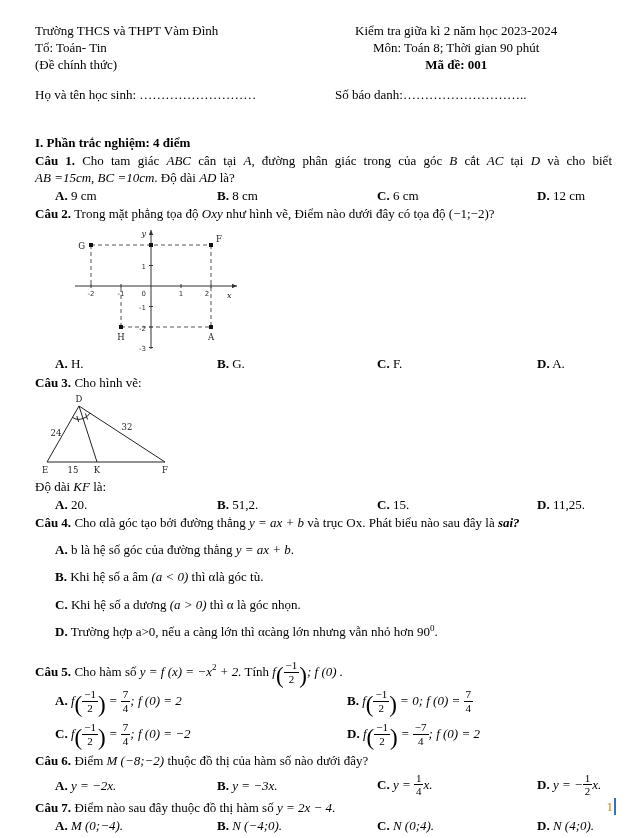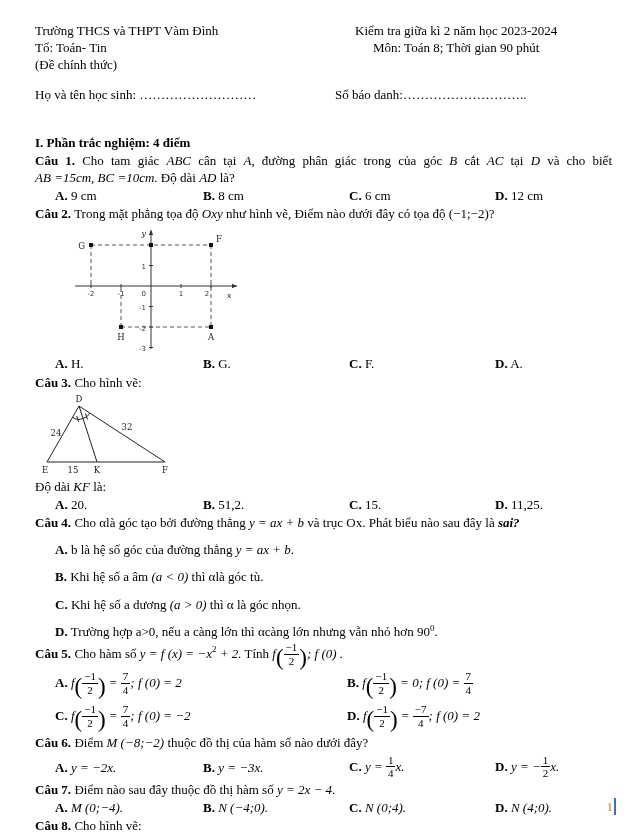--- a/index.html
+++ b/index.html
@@ -14,21 +14,21 @@
   .hdr .hr{width:54%;text-align:center;}
   .b{font-weight:bold;}
   .bi{font-weight:bold;font-style:italic;}
   .stu{display:flex;margin-top:13px;}
   .stu .sn{width:52%;}
   .sec{font-weight:bold;margin-top:30px;}
   .q{margin-top:1px;}
   .ql{font-weight:bold;font-family:Liberation Serif, serif;}
   i.m{}
   .j{text-align:justify;text-align-last:justify;}
-  .opts4{display:grid;grid-template-columns:148px 146px 146px 1fr;padding-left:20px;margin:1px 0;}
+  .opts4{display:grid;grid-template-columns:148px 146px 146px 1fr;padding-left:20px;margin:1px 0;gap:14px;}
   .opts2{display:grid;grid-template-columns:292px 1fr;padding-left:20px;align-items:center;}
   .opts2 > div{padding:4px 0;}
   .optline{padding-left:20px;margin-top:10px;}
   .frac{display:inline-block;vertical-align:-0.62em;text-align:center;line-height:1.05;font-size:11px;}
   .frac .num{display:block;border-bottom:1px solid #000;padding:0 2px 0;}
   .frac .den{display:block;padding-top:1px;}
   .bp{font-size:23px;line-height:0;vertical-align:-0.32em;}
   sup{font-size:9px;}
   .fig{margin:3px 0 2px 4px;}
   svg{display:block;}
@@ -44,20 +44,21 @@
 
   <div class="hdr">
     <div class="hl">
       <div>Trường THCS và THPT Vàm Đình</div>
       <div>Tổ: Toán- Tin</div>
       <div>(Đề chính thức)</div>
     </div>
     <div class="hr">
       <div>Kiểm tra giữa kì 2 năm học 2023-2024</div>
       <div>Môn: Toán 8; Thời gian 90 phút</div>
+      <div class="b">Mã đề: 001</div>
     </div>
   </div>
 
   <div class="stu">
     <span class="sn">Họ và tên học sinh: ………………………</span>
     <span>Số báo danh:………………………..</span>
   </div>
 
   <div class="sec">I. Phần trắc nghiệm: 4 điểm</div>
 
@@ -167,21 +168,21 @@
   </div>
 
   <div class="q">
     <div><span class="ql">Câu 4.</span> <span>Cho αlà góc tạo bởi đường thẳng </span><i class="m">y = ax + b</i><span> và trục Ox. Phát biểu nào sau đây là </span><span class="bi">sai?</span></div>
     <div class="optline"><span class="b">A.</span> <span>b là hệ số góc của đường thẳng </span><i class="m">y = ax + b</i><span>.</span></div>
     <div class="optline"><span class="b">B.</span> <span>Khi hệ số a âm </span><i class="m">(a &lt; 0)</i><span> thì αlà góc tù.</span></div>
     <div class="optline"><span class="b">C.</span> <span>Khi hệ số a dương </span><i class="m">(a &gt; 0)</i><span> thì α là góc nhọn.</span></div>
     <div class="optline"><span class="b">D.</span> <span>Trường hợp a&gt;0, nếu a càng lớn thì αcàng lớn nhưng vẫn nhỏ hơn </span><span>90</span><sup>0</sup><span>.</span></div>
   </div>
 
-  <div class="q" style="margin-top:2px;">
+  <div class="q" style="margin-top:20px;">
     <div><span class="ql">Câu 5.</span> <span>Cho hàm số </span><i class="m">y = f (x) = −x</i><sup>2</sup><i class="m"> + 2.</i><span> Tính </span><i class="m">f</i><span class="bp">(</span><span class="frac"><span class="num">−1</span><span class="den">2</span></span><span class="bp">)</span><i class="m">; f (0) .</i></div>
     <div class="opts2">
       <div><span class="b">A.</span> <i class="m">f</i><span class="bp">(</span><span class="frac"><span class="num">−1</span><span class="den">2</span></span><span class="bp">)</span><i class="m"> = </i><span class="frac"><span class="num">7</span><span class="den">4</span></span><i class="m">; f (0) = 2</i></div>
       <div><span class="b">B.</span> <i class="m">f</i><span class="bp">(</span><span class="frac"><span class="num">−1</span><span class="den">2</span></span><span class="bp">)</span><i class="m"> = 0; f (0) = </i><span class="frac"><span class="num">7</span><span class="den">4</span></span><i class="m"></i></div>
     </div>
     <div class="opts2">
       <div><span class="b">C.</span> <i class="m">f</i><span class="bp">(</span><span class="frac"><span class="num">−1</span><span class="den">2</span></span><span class="bp">)</span><i class="m"> = </i><span class="frac"><span class="num">7</span><span class="den">4</span></span><i class="m">; f (0) = −2</i></div>
       <div><span class="b">D.</span> <i class="m">f</i><span class="bp">(</span><span class="frac"><span class="num">−1</span><span class="den">2</span></span><span class="bp">)</span><i class="m"> = </i><span class="frac"><span class="num">−7</span><span class="den">4</span></span><i class="m">; f (0) = 2</i></div>
     </div>
   </div>

